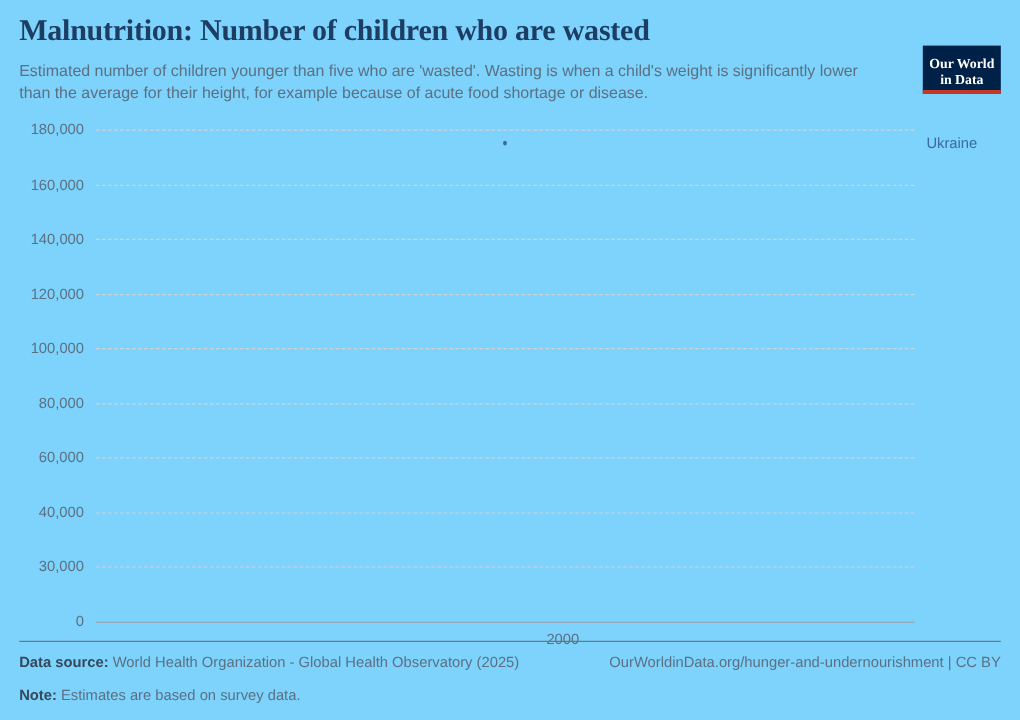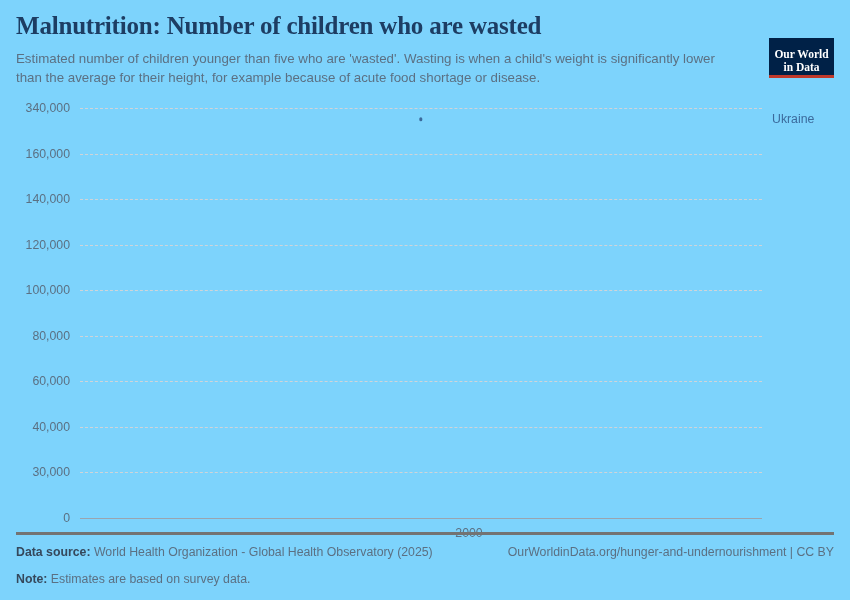--- a/index.html
+++ b/index.html
@@ -124,21 +124,21 @@
     transform: translateX(-50%);
     white-space: nowrap;
   }
 
   
   .footer {
     position: absolute;
     left: 16px;
     right: 16px;
     bottom: 12px;
-    border-top: 3px solid #737373;
+    border-top: 1px solid #737373;
     padding-top: 8px;
     font-size: 12.3px;
     color: #5b7083;
     line-height: 1.5;
   }
   .footer-row {
     display: flex;
     justify-content: space-between;
     align-items: baseline;
   }
@@ -166,21 +166,21 @@
     <div class="y-labels" id="y-labels">
         <div class="y-label" style="top: 420px;">0</div>
         <div class="y-label" style="top: 374.444px;">30,000</div>
         <div class="y-label" style="top: 328.889px;">40,000</div>
         <div class="y-label" style="top: 283.333px;">60,000</div>
         <div class="y-label" style="top: 237.778px;">80,000</div>
         <div class="y-label" style="top: 192.222px;">100,000</div>
         <div class="y-label" style="top: 146.667px;">120,000</div>
         <div class="y-label" style="top: 101.111px;">140,000</div>
         <div class="y-label" style="top: 55.5556px;">160,000</div>
-        <div class="y-label" style="top: 10px;">340,000</div>
+        <div class="y-label" style="top: 10px;">180,000</div>
       </div>
     <div class="grid-area" id="grid-area">
         <div class="axis-line" style="top: 420px;"></div>
         <div class="gridline" style="top: 374.444px;"></div>
         <div class="gridline" style="top: 328.889px;"></div>
         <div class="gridline" style="top: 283.333px;"></div>
         <div class="gridline" style="top: 237.778px;"></div>
         <div class="gridline" style="top: 192.222px;"></div>
         <div class="gridline" style="top: 146.667px;"></div>
         <div class="gridline" style="top: 101.111px;"></div>

